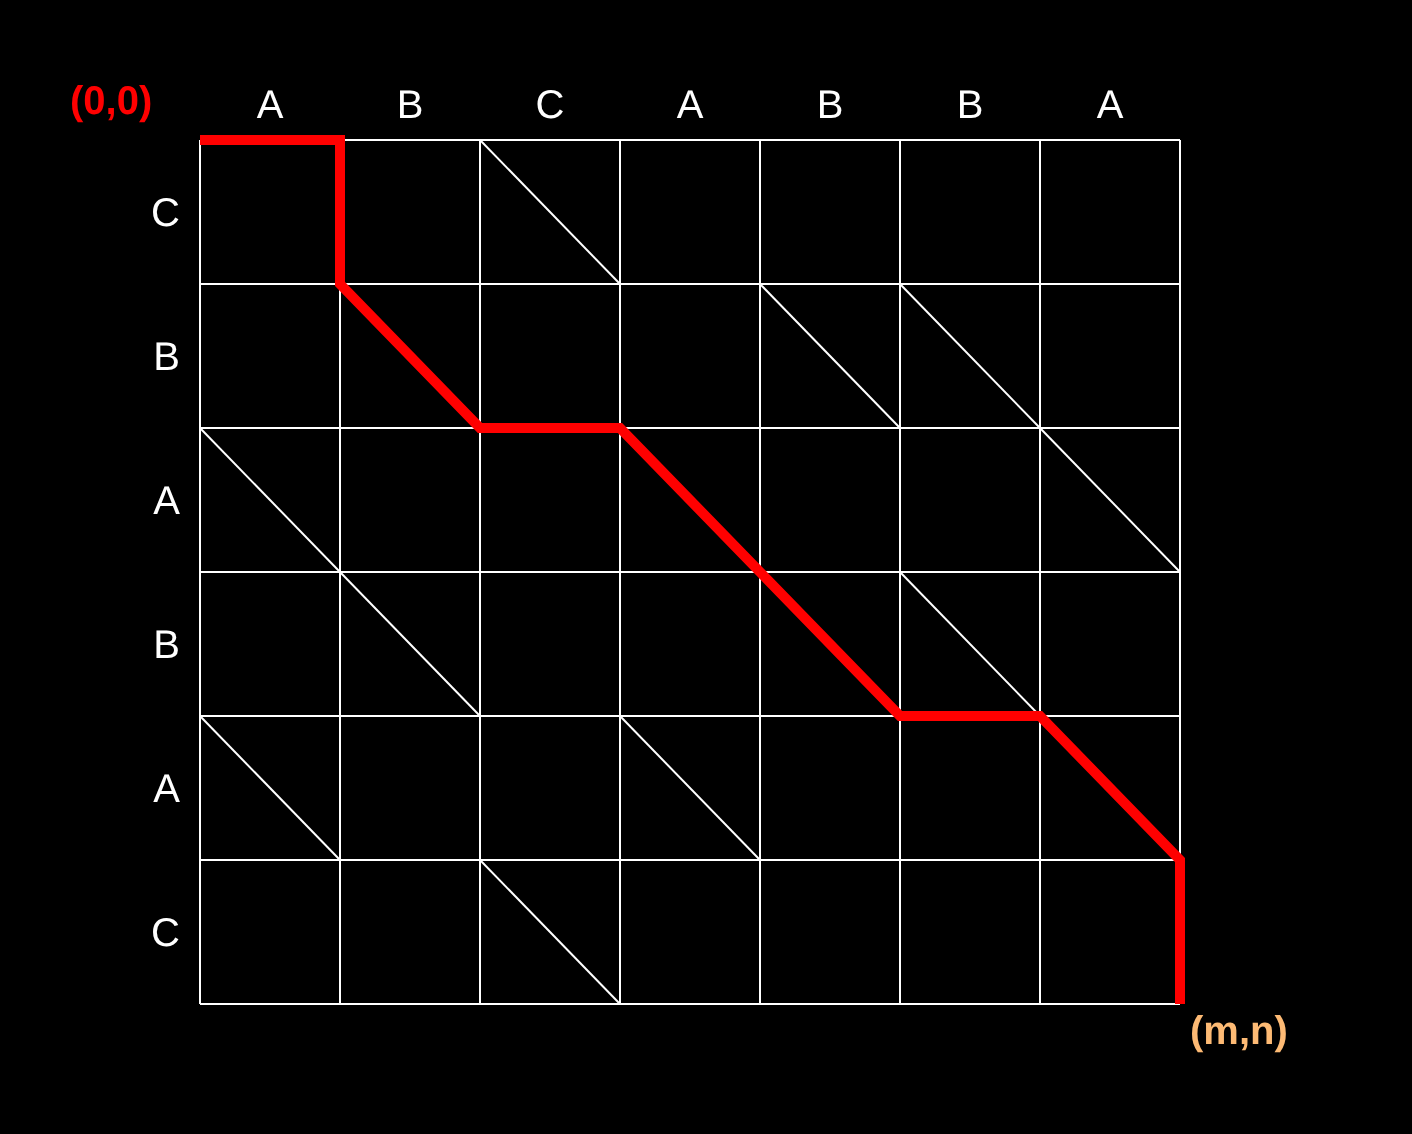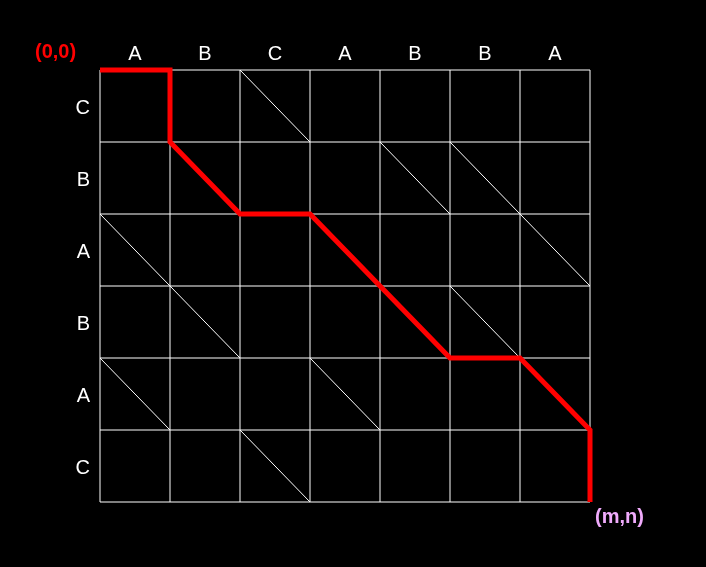--- a/index.html
+++ b/index.html
@@ -22,21 +22,21 @@
       left: 0;
     }
     .origin-label {
       position: absolute;
       color: #ff0000;
       font-size: 20px;
       font-weight: bold;
     }
     .end-label {
       position: absolute;
-      color: #f0abfc;
+      color: #fdba74;
       font-size: 20px;
       font-weight: bold;
     }
     .col-label {
       position: absolute;
       color: #fff;
       font-size: 20px;
       text-align: center;
       width: 20px;
     }

